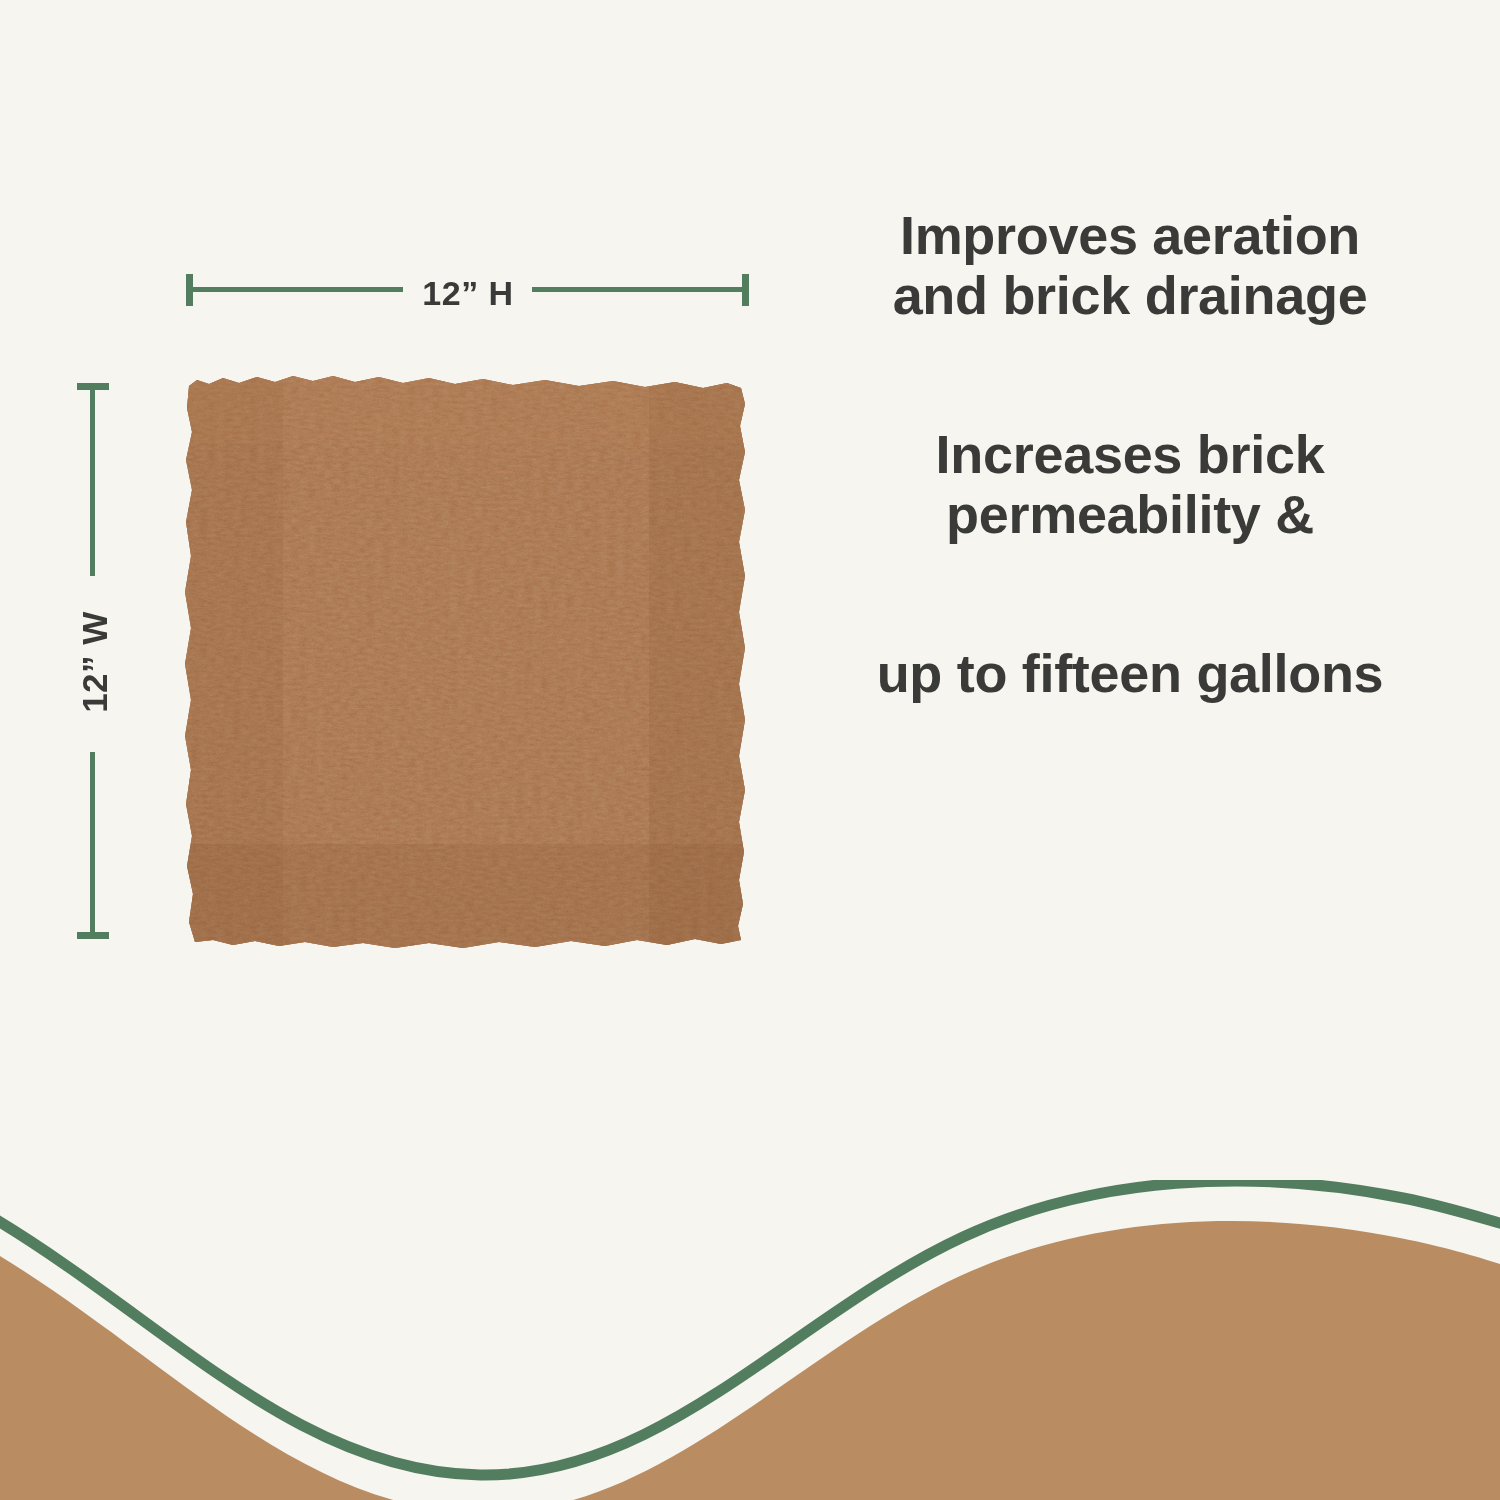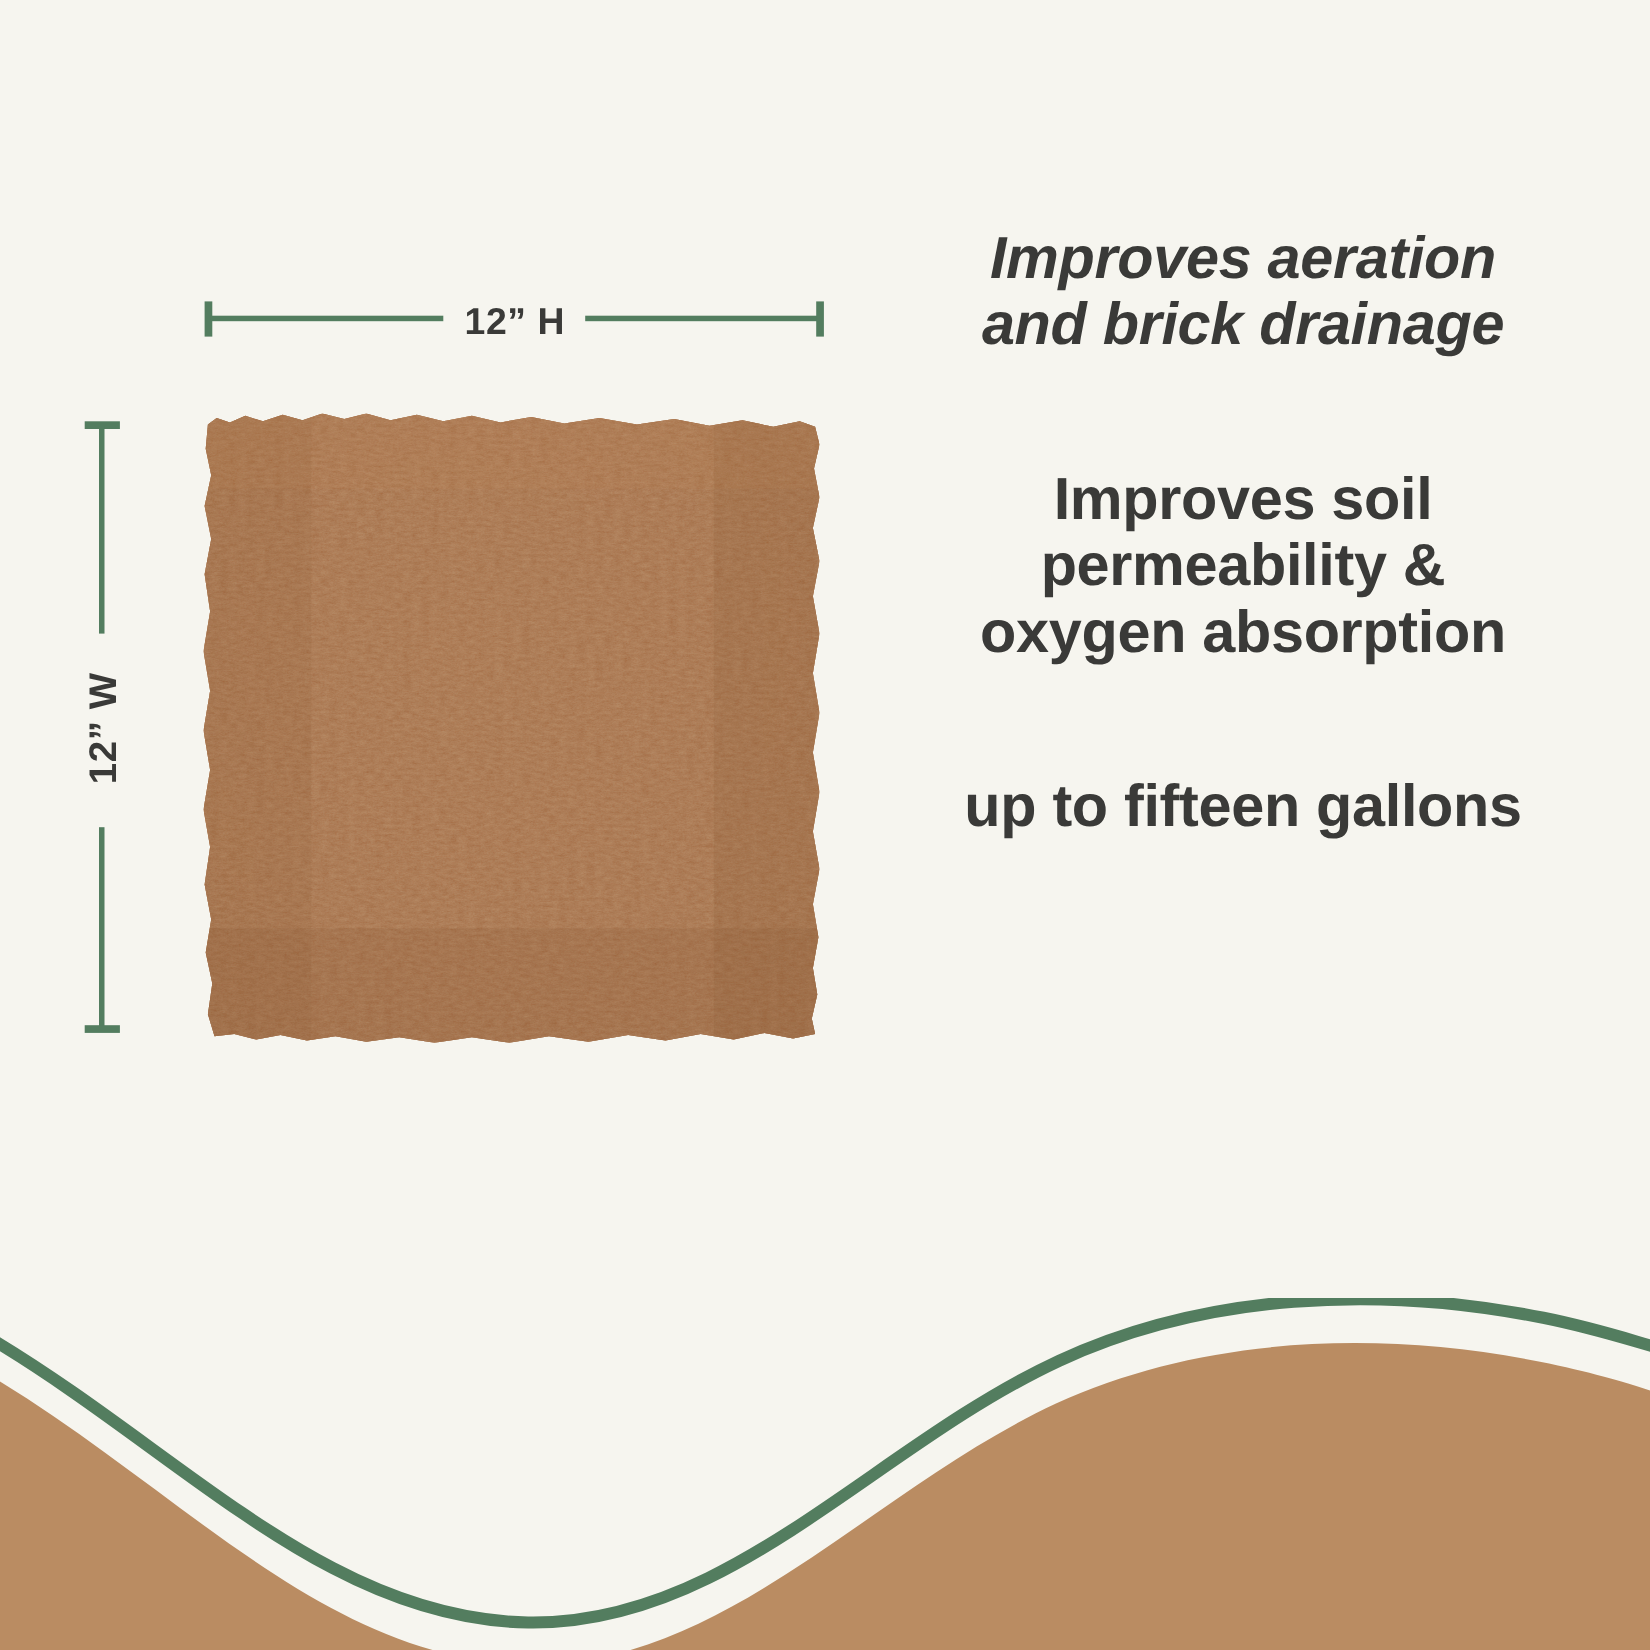--- a/index.html
+++ b/index.html
@@ -101,21 +101,21 @@
     text-align: center;
     color: #3a3a38;
     font-weight: bold;
     font-size: 54px;
     line-height: 1.12;
     font-stretch: condensed;
     letter-spacing: -0.3px;
   }
   .feature .ln { display: block; white-space: nowrap; }
 
-  .f1 { margin-top: 0px; font-style: italic; }
+  .f1 { margin-top: 0px; }
   .f2 { margin-top: 98px; }
   .f3 { margin-top: 98px; }
 
   
   .wave {
     position: absolute;
     left: 0;
     bottom: 0;
     width: 1500px;
     height: 320px;
@@ -218,23 +218,22 @@
   </div>
 
   <div class="features">
 
     <div class="feature f1">
       <span class="ln">Improves aeration</span>
       <span class="ln">and brick drainage</span>
     </div>
 
     <div class="feature f2">
-      <span class="ln">Improves soil</span>
+      <span class="ln">Increases brick</span>
       <span class="ln">permeability &amp;</span>
-      <span class="ln">oxygen absorption</span>
     </div>
 
     <div class="feature f3">
       <span class="ln">up to fifteen gallons</span>
     </div>
 
   </div>
 
   <div class="wave">
     <svg viewBox="0 0 1500 320" width="1500" height="320" preserveAspectRatio="none" xmlns="http://www.w3.org/2000/svg">

